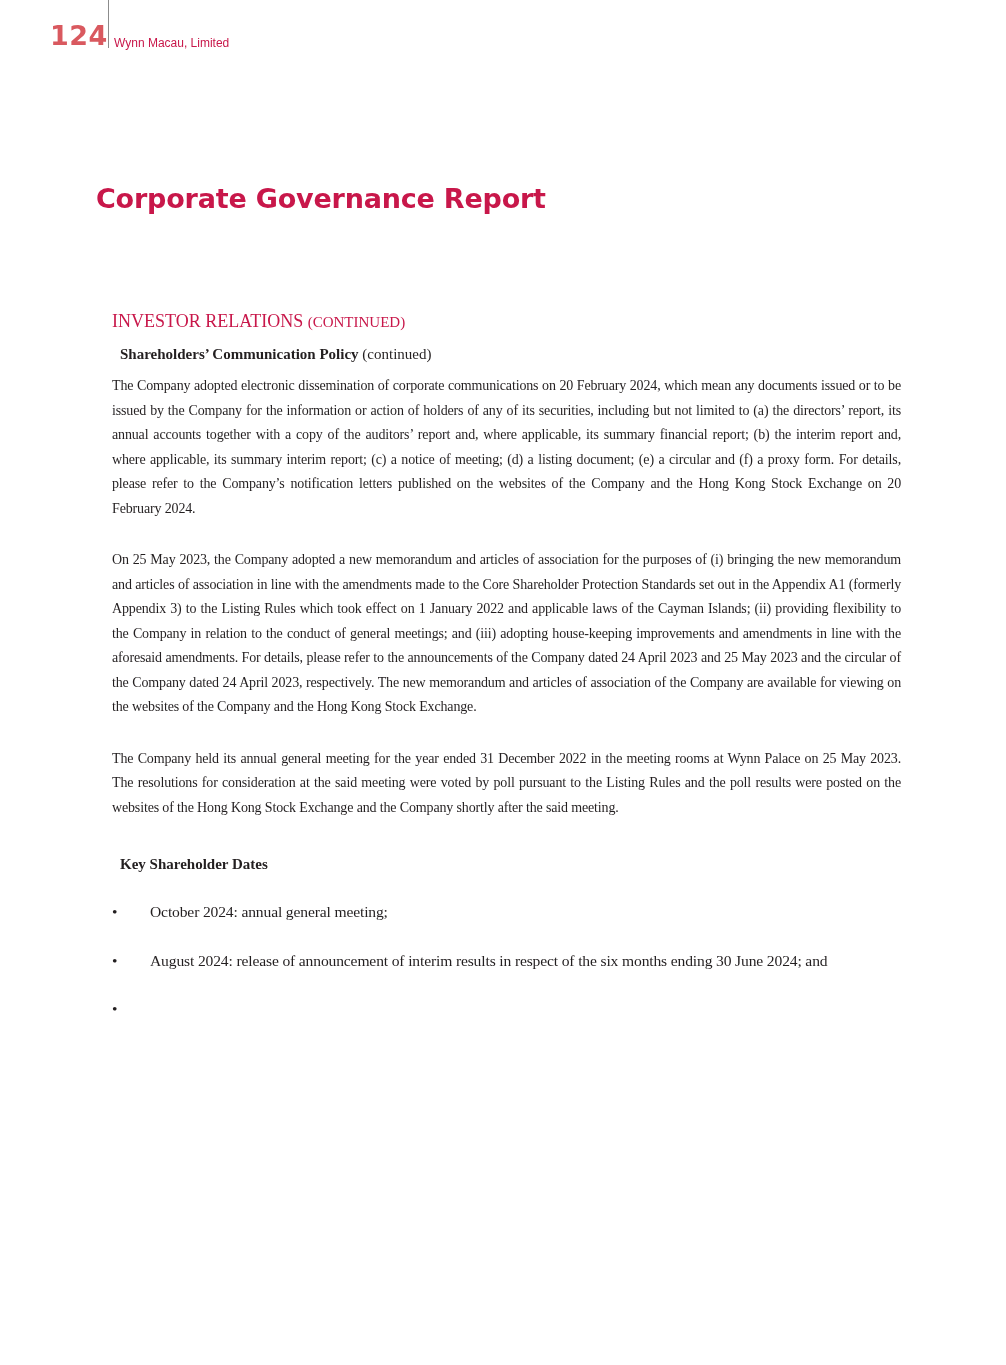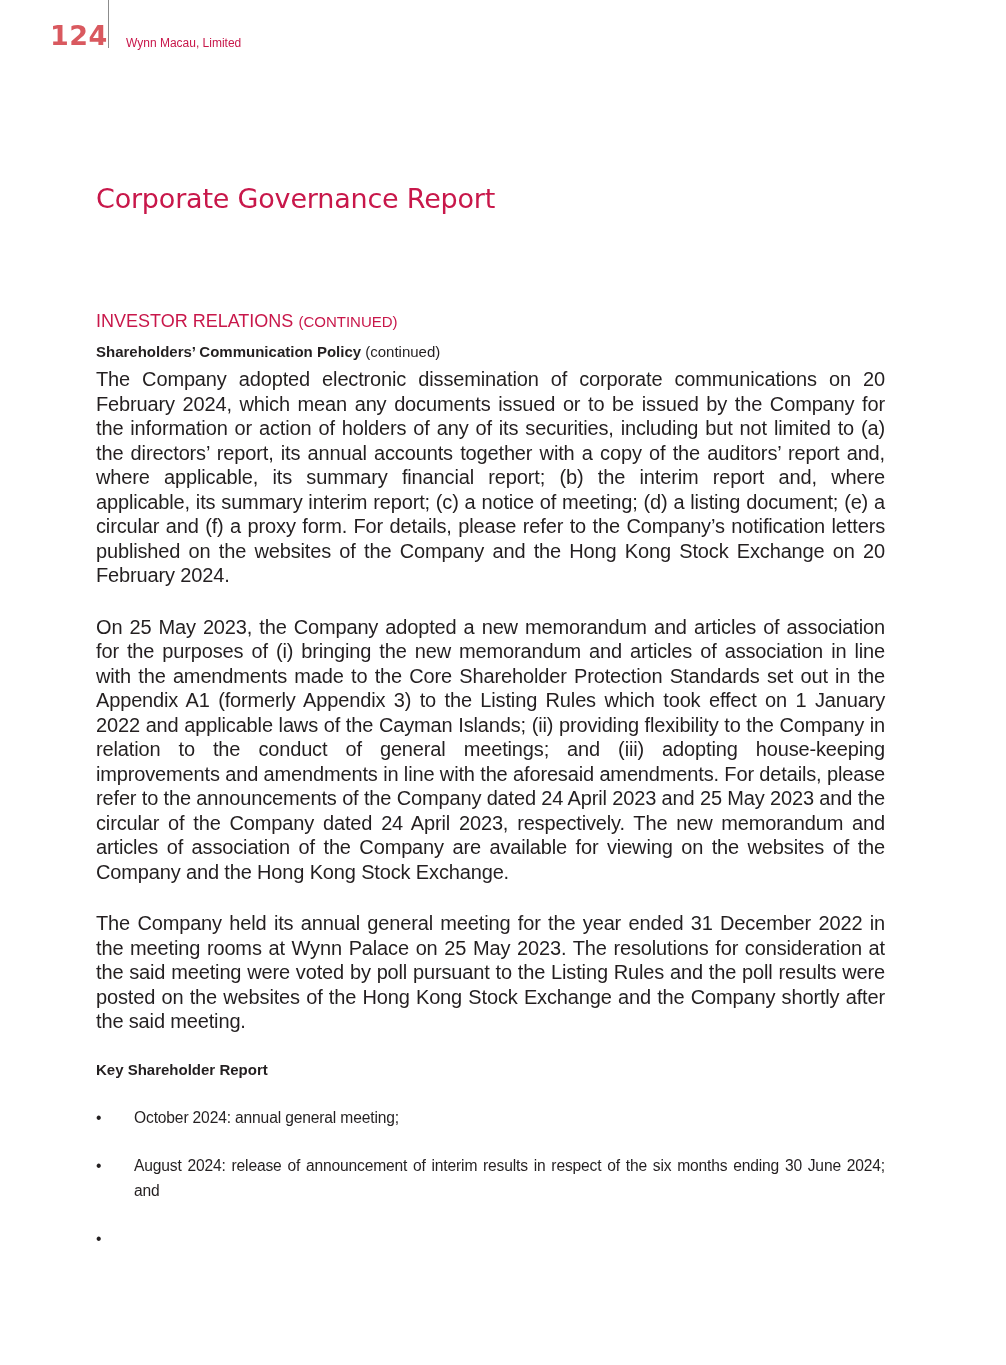--- a/index.html
+++ b/index.html
@@ -10,42 +10,42 @@
   .page-number {
     position: absolute; left: 50px; top: 20px;
     font-size: 27px; color: #d9595f; letter-spacing: 0.5px;
     font-family: "DejaVu Sans", sans-serif; font-weight: 700;
   }
   .header-rule {
     position: absolute; left: 108px; top: 0; width: 1px; height: 48px;
     background: #8c8c8c;
   }
   .company-name {
-    position: absolute; left: 126px; top: 36px;
+    position: absolute; left: 114px; top: 36px;
     font-size: 12px; color: #c8174a;
   }
   .report-title {
     position: absolute; left: 96px; top: 165px;
-    font-size: 27px; color: #c8174a; font-weight: normal;
+    font-size: 27px; color: #c8174a; font-weight: bold;
     font-family: "DejaVu Sans", sans-serif; letter-spacing: -0.2px; text-align: center;
   }
   .content {
-    position: absolute; left: 96px; top: 309px; width: 789px;
+    position: absolute; left: 112px; top: 309px; width: 789px; font-family: Liberation Serif, serif;
   }
   .section-heading {
     font-size: 18px; color: #c8174a; margin: 0 0 6px 0; line-height: 24px;
     font-weight: normal;
   }
   .section-heading .cont { font-size: 15px; }
   .sub-heading {
-    font-size: 15px; font-weight: bold; color: #231f20; margin: 0; line-height: 24px;
+    font-size: 15px; font-weight: bold; color: #231f20; margin: 8px; line-height: 24px;
   }
   .sub-heading .cont { font-weight: normal; }
   .para {
-    font-size: 20px; line-height: 24.5px; text-align: justify; margin: 3px 0 0 0;
+    font-size: 14px; line-height: 24.5px; text-align: justify; margin: 3px 0 0 0;
     letter-spacing: -0.15px;
   }
   .gap { height: 24px; }
   .bullets { list-style: none; margin: 0; padding: 0; }
   .bullets li {
     position: relative; padding-left: 38px; font-size: 15.6px; line-height: 24.5px;
     text-align: justify; margin-top: 24px; letter-spacing: -0.15px;
   }
   .bullets li .dot {
     position: absolute; left: 0; top: 0;
@@ -77,21 +77,21 @@
   <div class="gap"></div>
 
   <p class="para">On 25 May 2023, the Company adopted a new memorandum and articles of association for the purposes of (i) bringing the new memorandum and articles of association in line with the amendments made to the Core Shareholder Protection Standards set out in the Appendix A1 (formerly Appendix 3) to the Listing Rules which took effect on 1 January 2022 and applicable laws of the Cayman Islands; (ii) providing flexibility to the Company in relation to the conduct of general meetings; and (iii) adopting house-keeping improvements and amendments in line with the aforesaid amendments. For details, please refer to the announcements of the Company dated 24 April 2023 and 25 May 2023 and the circular of the Company dated 24 April 2023, respectively. The new memorandum and articles of association of the Company are available for viewing on the websites of the Company and the Hong Kong Stock Exchange.</p>
 
   <div class="gap"></div>
 
   <p class="para">The Company held its annual general meeting for the year ended 31 December 2022 in the meeting rooms at Wynn Palace on 25 May 2023. The resolutions for consideration at the said meeting were voted by poll pursuant to the Listing Rules and the poll results were posted on the websites of the Hong Kong Stock Exchange and the Company shortly after the said meeting.</p>
 
   <div class="gap"></div>
 
-  <h3 class="sub-heading">Key Shareholder Report</h3>
+  <h3 class="sub-heading">Key Shareholder Dates</h3>
 
   <ul class="bullets">
     <li>
       <span class="dot">•</span>
       <span>October 2024: annual general meeting;</span>
     </li>
     <li>
       <span class="dot">•</span>
       <span>August 2024: release of announcement of interim results in respect of the six months ending 30 June 2024; and</span>
     </li>

